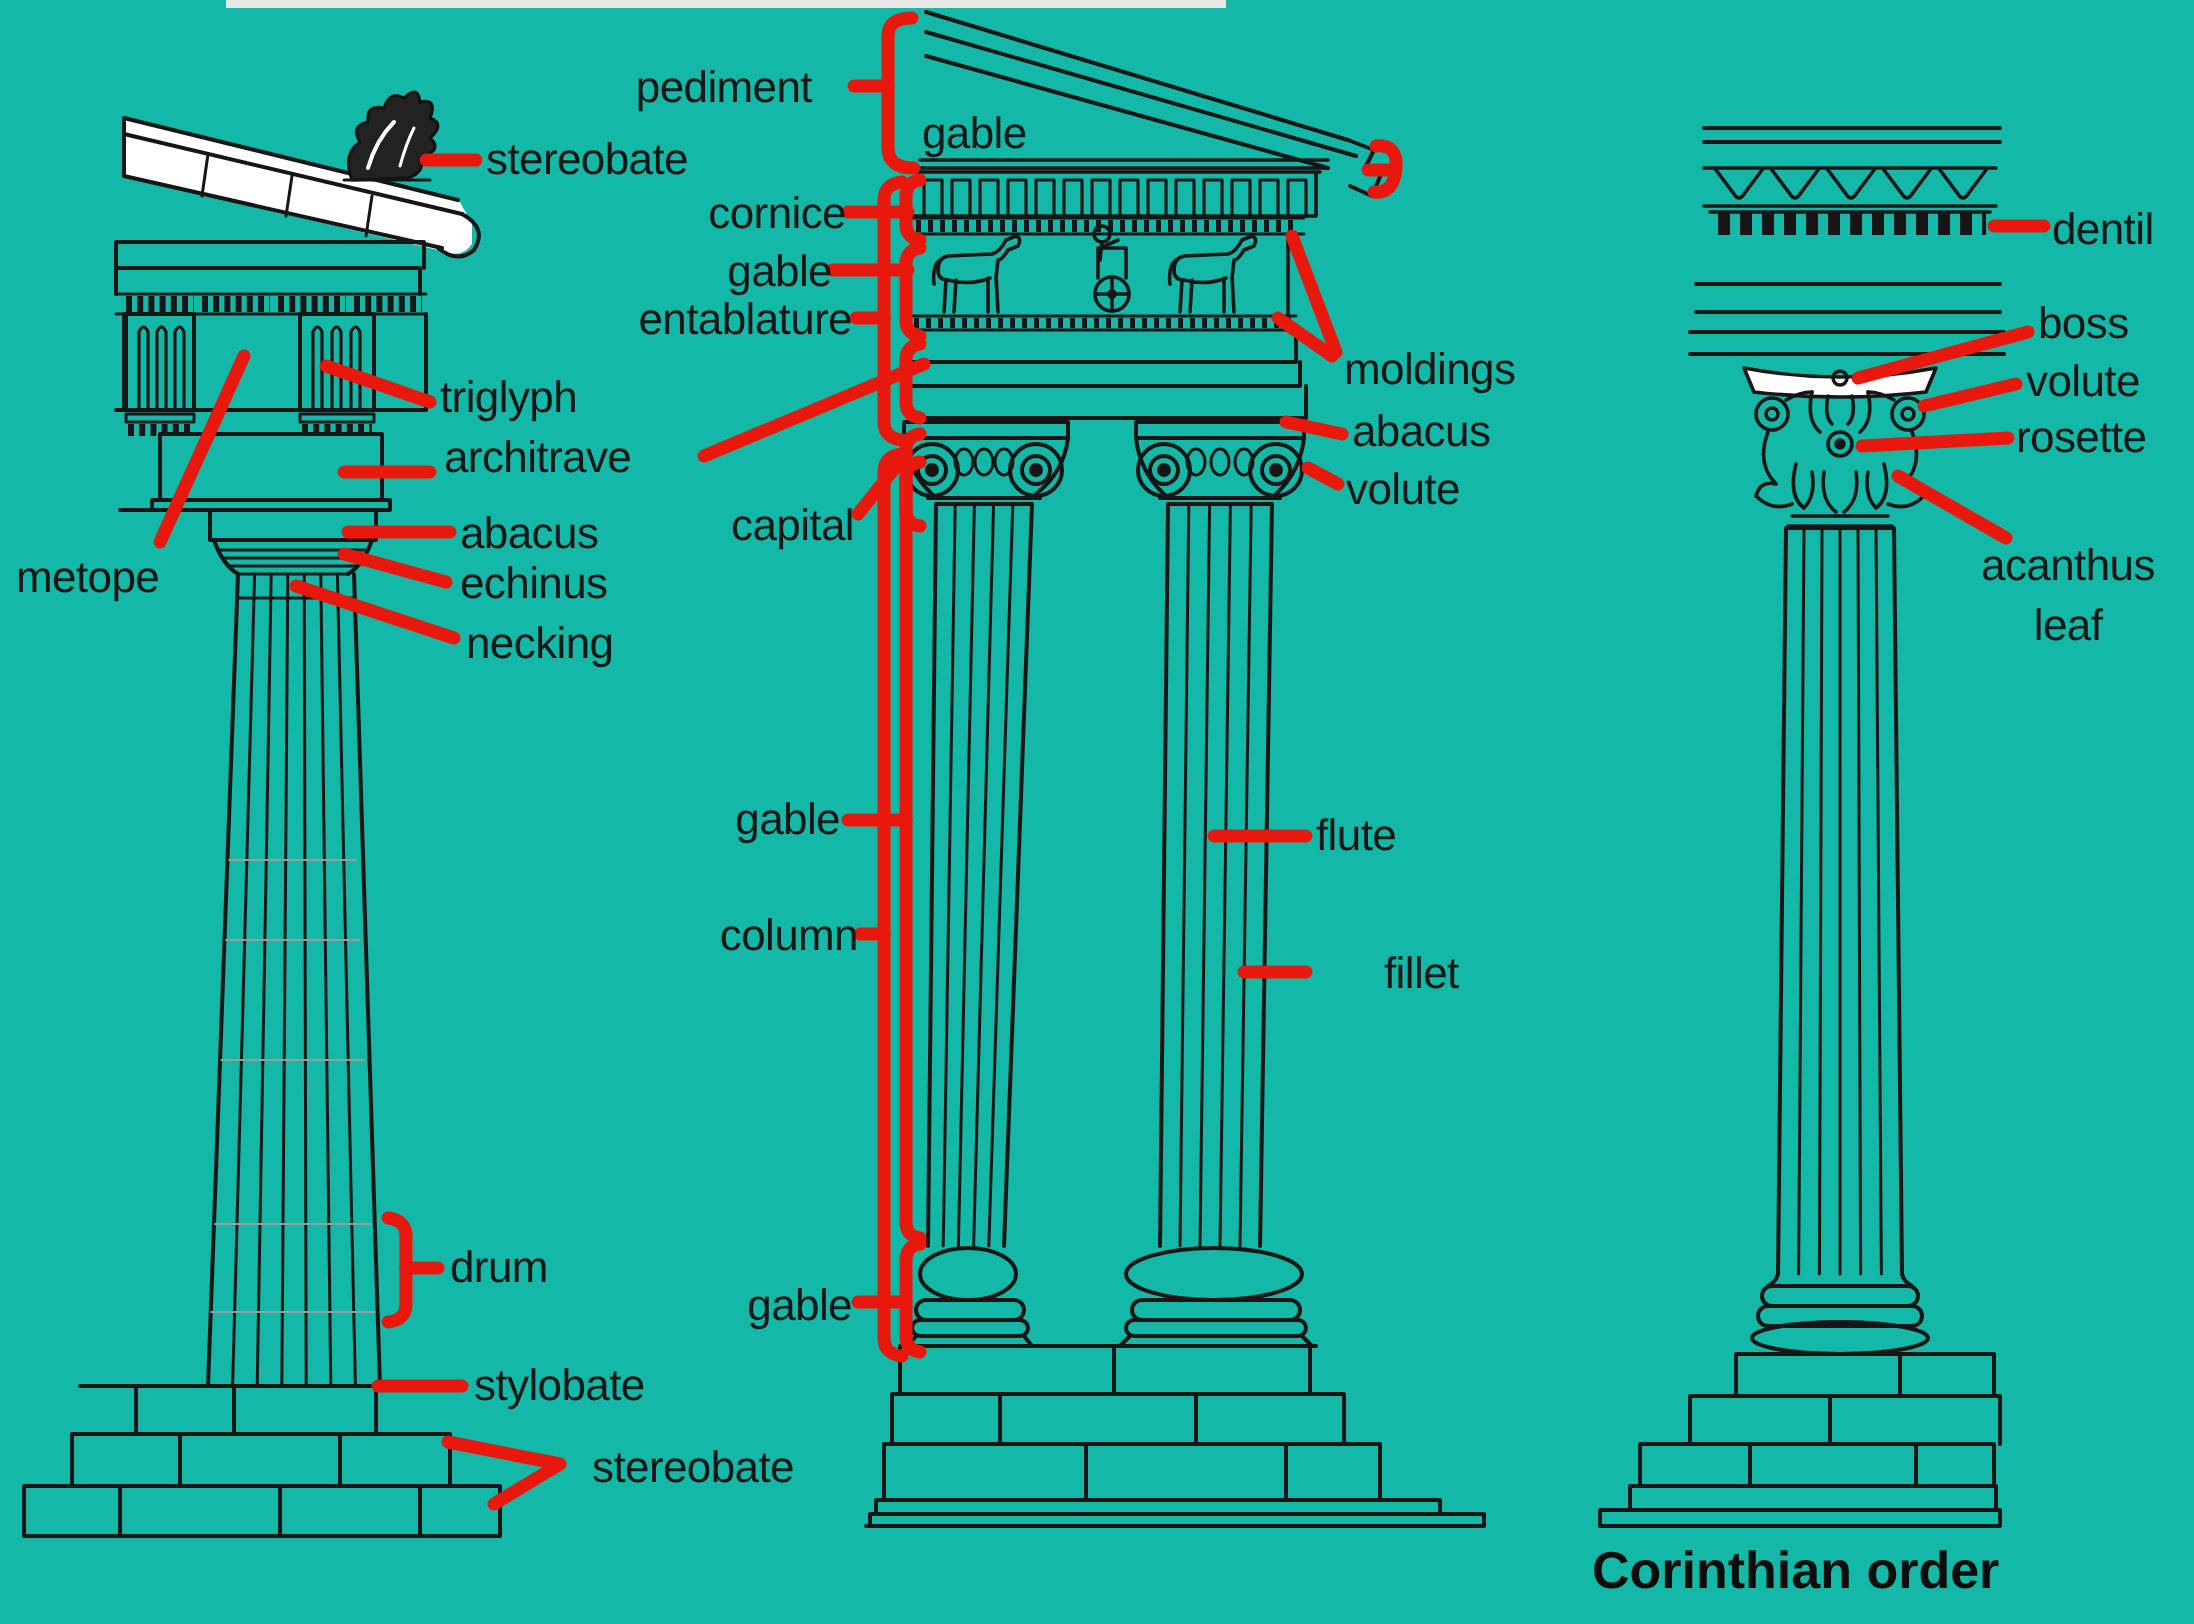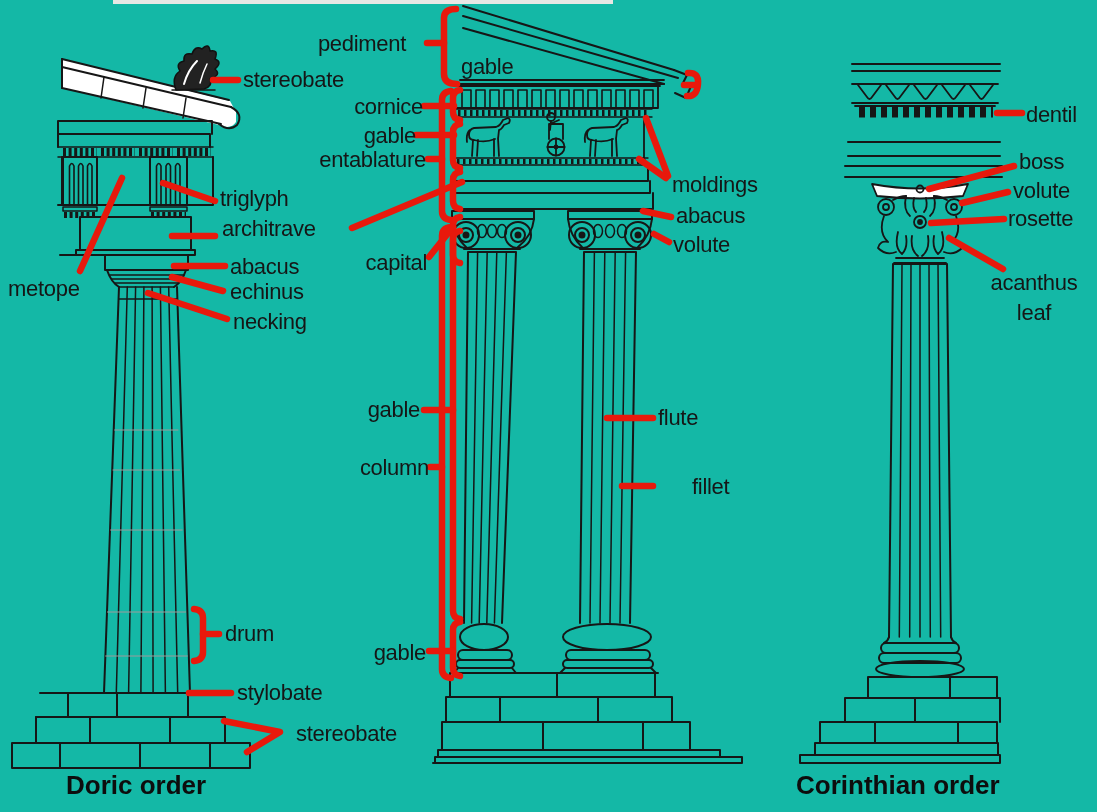--- a/index.html
+++ b/index.html
@@ -317,15 +317,14 @@
   <div class="lbl wrap" style="left:976px;top:268px;width:116px">acanthus leaf</div>
   <div class="lbl r" style="right:677px;top:397px">gable</div>
   <div class="lbl r" style="right:668px;top:455px">column</div>
   <div class="lbl" style="left:658px;top:405px">flute</div>
   <div class="lbl" style="left:692px;top:474px">fillet</div>
   <div class="lbl" style="left:225px;top:621px">drum</div>
   <div class="lbl r" style="right:671px;top:640px">gable</div>
   <div class="lbl" style="left:237px;top:680px">stylobate</div>
   <div class="lbl" style="left:296px;top:721px">stereobate</div>
 
-  <div class="caption" style="left:66px;top:770px">Doric order</div>
   <div class="caption" style="left:796px;top:770px">Corinthian order</div>
 </div>
 
 </body></html>

